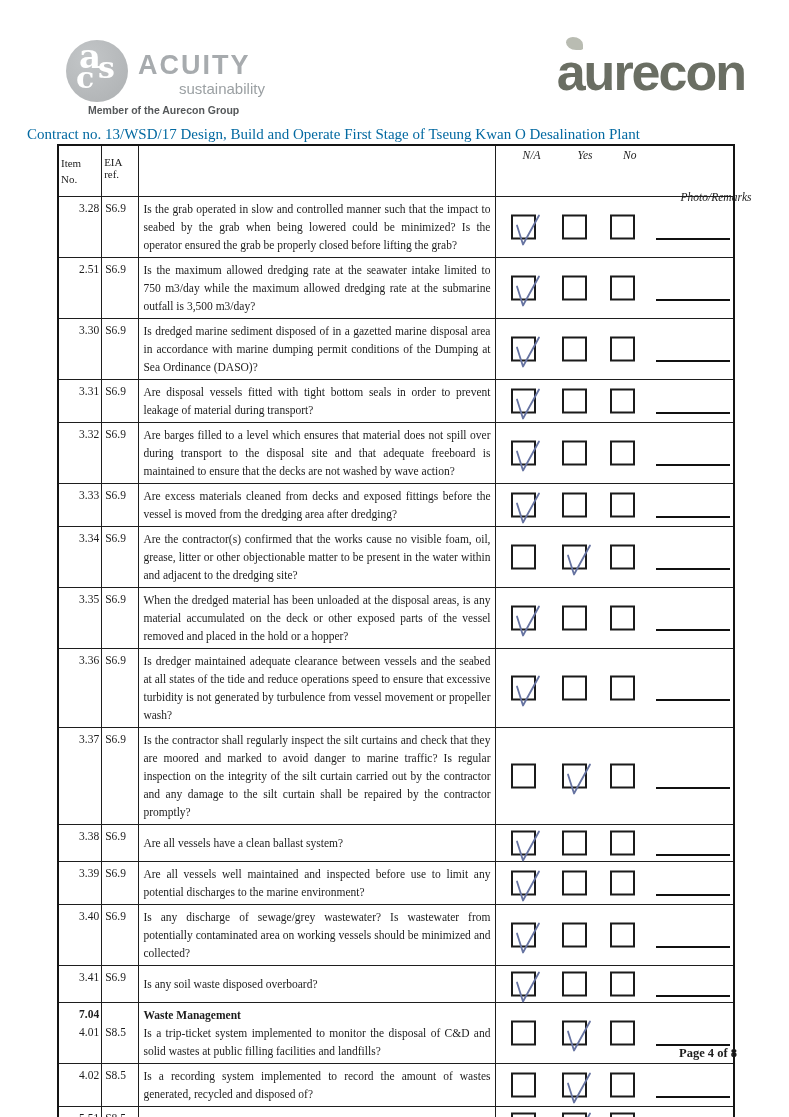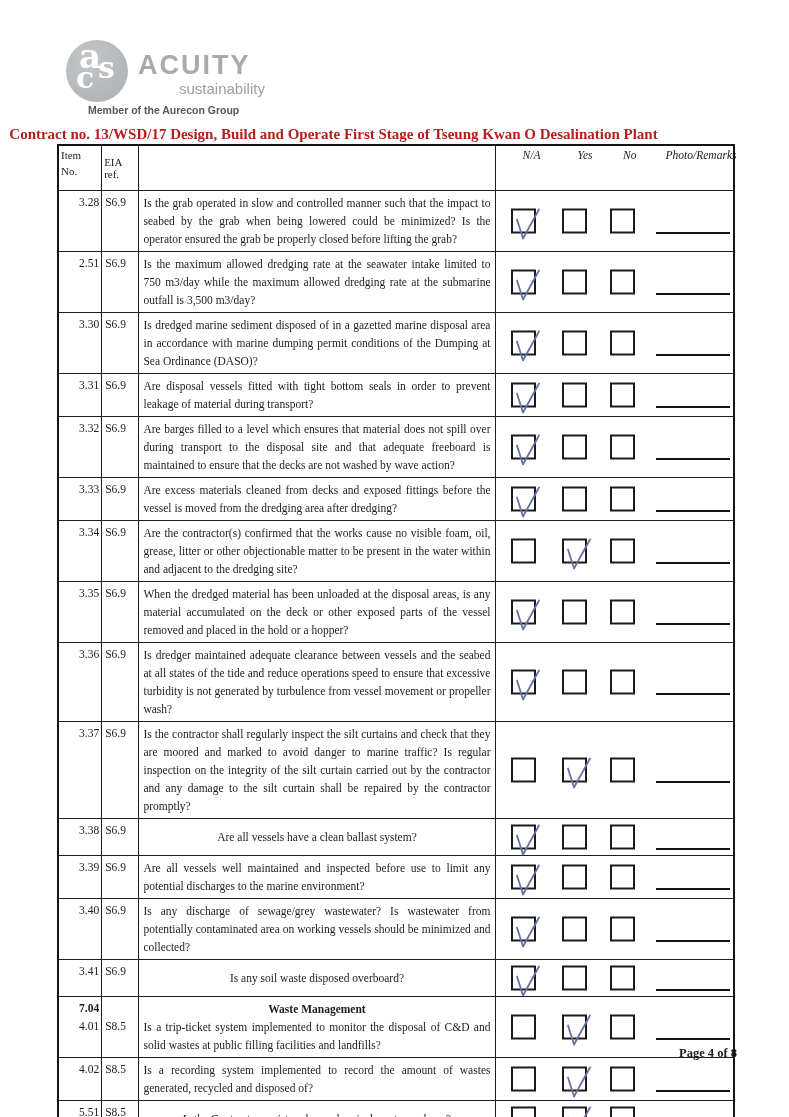--- a/index.html
+++ b/index.html
@@ -50,52 +50,52 @@
   }
   .aurecon-leaf {
     position: absolute; left: 9px; top: -9px;
     width: 17px; height: 13px; background: #b9bcb2;
     border-radius: 60% 90% 20% 90%;
   }
 
   
   .doc-title {
     position: absolute; left: 0; top: 126px; width: 667px;
-    text-align: center; font-weight: bold; font-size: 15px;
-    color: #b91c1c;
+    text-align: center; font-weight: normal; font-size: 15px;
+    color: #0369a1;
   }
 
   
   table.checklist {
     position: absolute; left: 57px; top: 144px;
     width: 678px; border-collapse: collapse;
     border: 2px solid #141414;
     font-size: 11.5px;
   }
   th, td { border: 1px solid #1e1e1e; vertical-align: top; }
   col.c1 { width: 27px; } col.c2 { width: 38px; }
   col.c3 { width: 375px; } col.c4 { width: 238px; }
 
   thead th { font-weight: normal; text-align: left; height: 40px; }
-  th.h-item { padding: 1px 2px; font-size: 11px; line-height: 16px; }
+  th.h-item { padding: 9px 2px; font-size: 11px; line-height: 16px; }
   th.h-eia  { padding: 10px 2px; font-size: 11px; }
   th.h-checks { position: relative; font-size: 11.5px; }
   th.h-checks span { position: absolute; top: 3px; text-align: right; font-style: italic; }
   .hl-na  { left: 12px;  width: 32px; }
   .hl-yes { left: 62px;  width: 34px; }
   .hl-no  { left: 112px; width: 28px; }
-  .hl-remarks { left: 148px; width: 92px; }
+  .hl-remarks { left: 163px; width: 92px; margin-top: 42px; }
 
   td.c-item { padding: 2px 2px 2px 20px; }
   td.c-ref  { padding: 2px 2px 2px 3px; }
   td.c-item div, td.c-ref div { line-height: 18px; }
   td.c-item .bold-item { font-weight: bold; }
 
   td.c-q { padding: 3px 5px 3px 4px; }
-  .q-inner { display: flex; flex-direction: column; justify-content: center; min-height: 30px; height: 100%; align-items: center; }
+  .q-inner { display: flex; flex-direction: column; justify-content: center; min-height: 30px; height: 100%; }
   .q-section { font-weight: bold; line-height: 18px; }
   .q-text { line-height: 18px; text-align: justify; }
 
   td.c-checks { position: relative; min-width: 238px; }
   .checkbox {
     position: absolute; top: 50%; transform: translateY(-50%);
     width: 25px; height: 25px; border: 2px solid #1b1b1b;
     background: #fff;
   }
   .cb-na  { left: 15px; }
@@ -123,20 +123,24 @@
     <div class="acuity-mark">
       <span class="m-a">a</span>
       <span class="m-s">s</span>
       <span class="m-c">c</span>
     </div>
     <div class="acuity-name">ACUITY</div>
     <div class="acuity-tagline">sustainability</div>
     <div class="acuity-member">Member of the Aurecon Group</div>
   </div>
 
+  <div class="aurecon-block">
+    <span class="aurecon-leaf"></span>
+    <span>aurecon</span>
+  </div>
 
   <div class="doc-title">Contract no.  13/WSD/17 Design, Build and Operate First Stage of Tseung Kwan O Desalination Plant</div>
 
   <table class="checklist">
     <colgroup>
         <col class="c1">
         <col class="c2">
         <col class="c3">
         <col class="c4">
       </colgroup>

